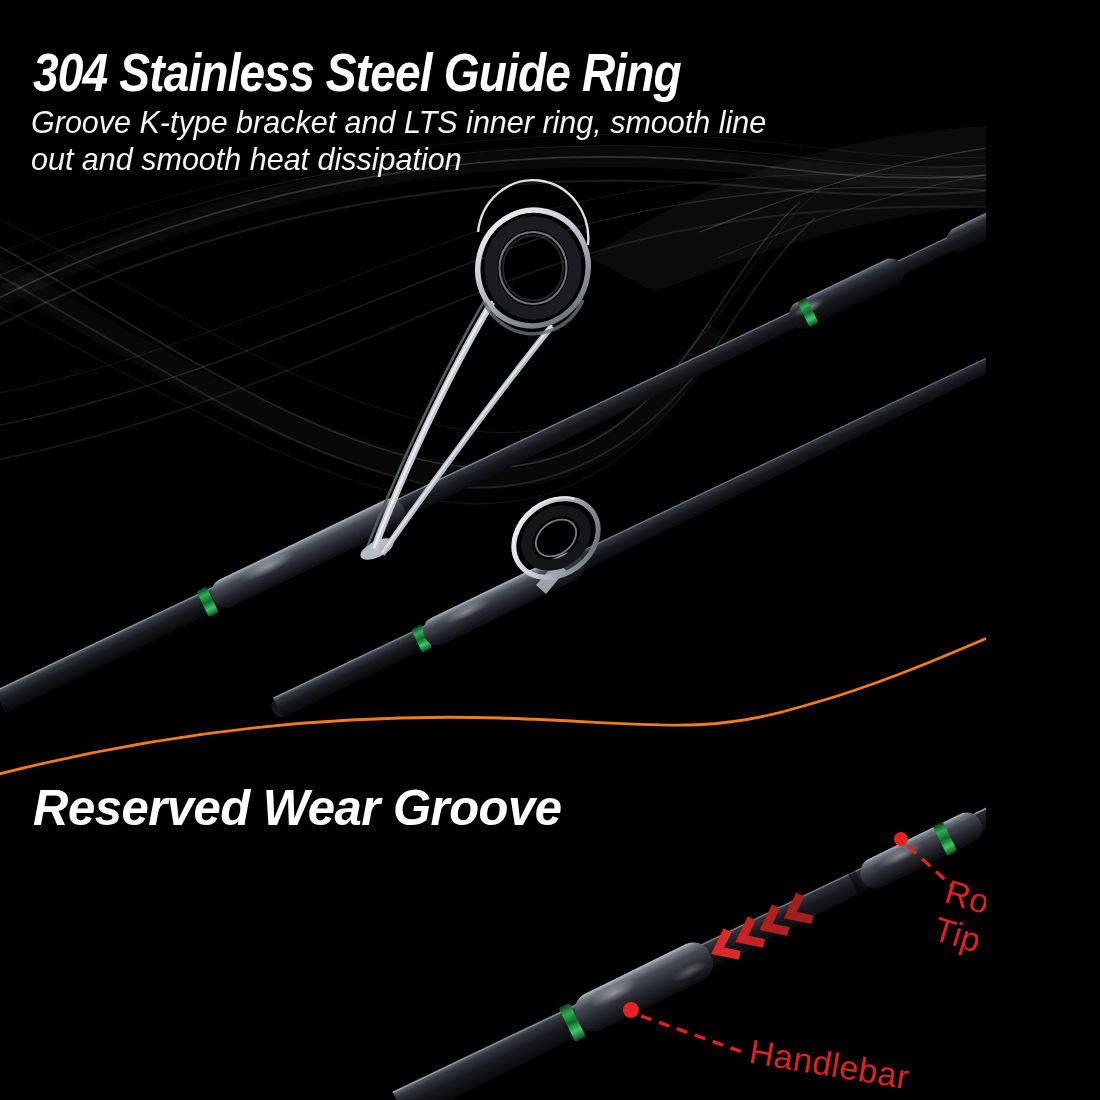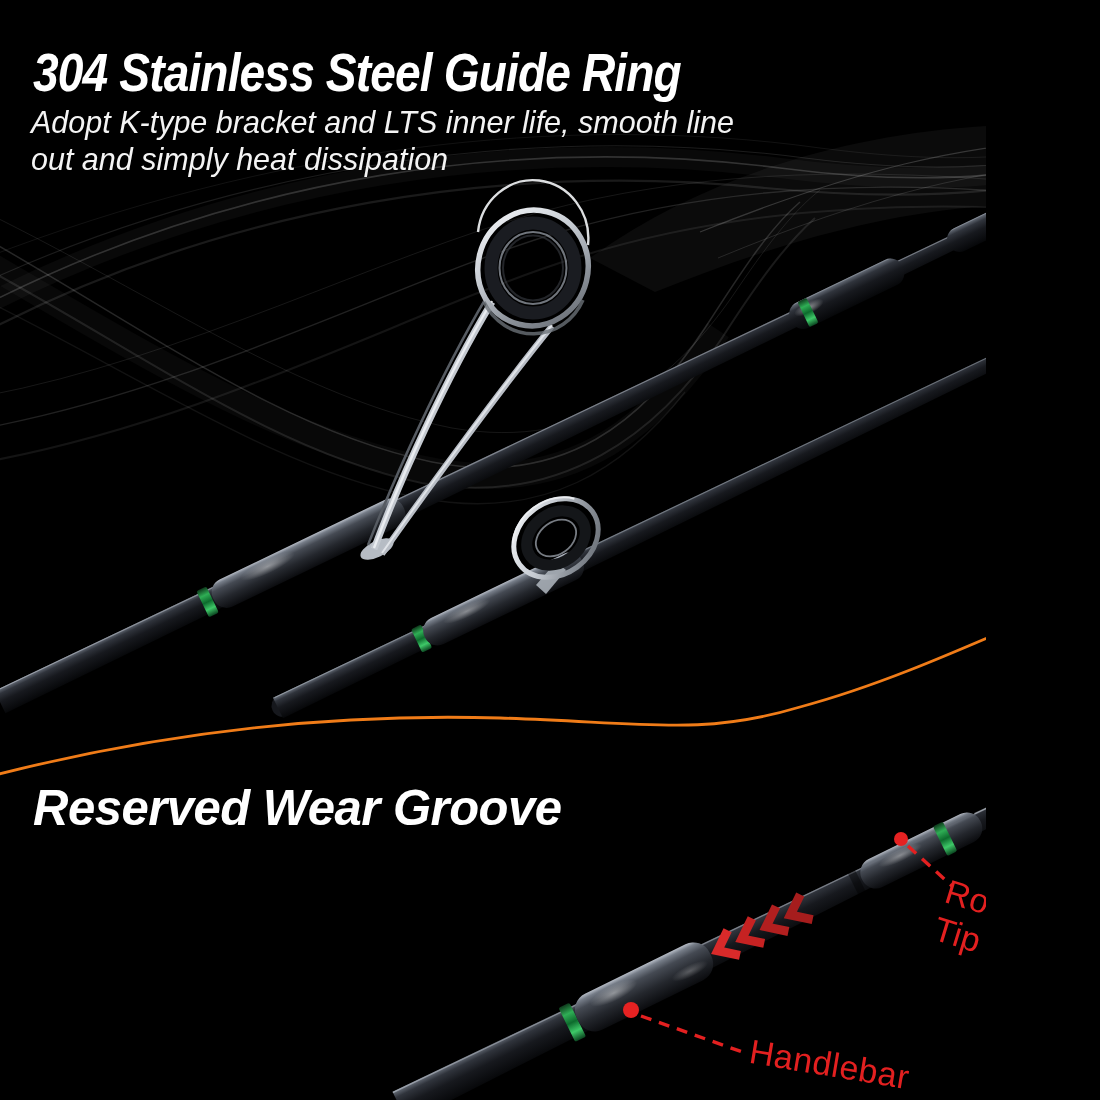--- a/index.html
+++ b/index.html
@@ -154,21 +154,21 @@
   <g>
     <circle cx="901" cy="839" r="7" fill="#e62222"></circle>
     <path d="M908,846 L952,886" stroke="#e32020" stroke-width="3.4" stroke-dasharray="11 8" fill="none"></path>
     <circle cx="631" cy="1010" r="8" fill="#e62222"></circle>
     <path d="M641,1016 L748,1054" stroke="#e32020" stroke-width="3.4" stroke-dasharray="11 8" fill="none"></path>
   </g>
 </svg>
 
   <div class="txt h1">304 Stainless Steel Guide Ring</div>
   <div class="txt sub top">
-    <div>Adopt K-type bracket and LTS inner life, smooth line</div>
-    <div>out and simply heat dissipation</div>
+    <div>Groove K-type bracket and LTS inner ring, smooth line</div>
+    <div>out and smooth heat dissipation</div>
   </div>
 
   <div class="txt h2">Reserved Wear Groove</div>
 
   <div class="callout rodtip">Rod Tip</div>
   <div class="callout handlebar">Handlebar</div>
 </div>
 
 </body></html>

